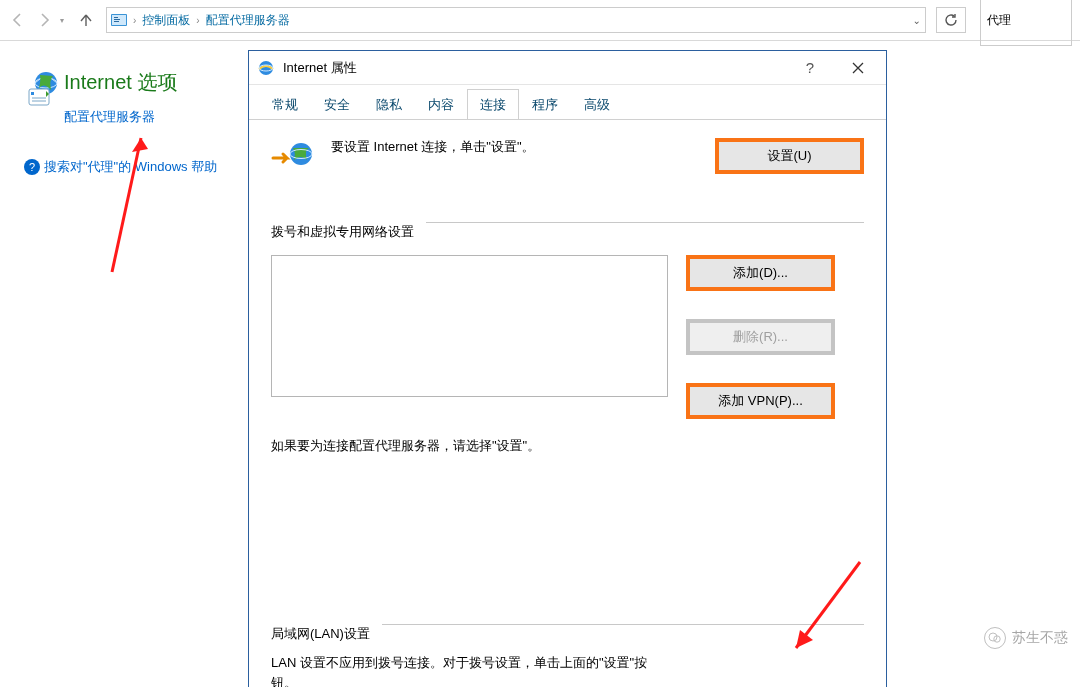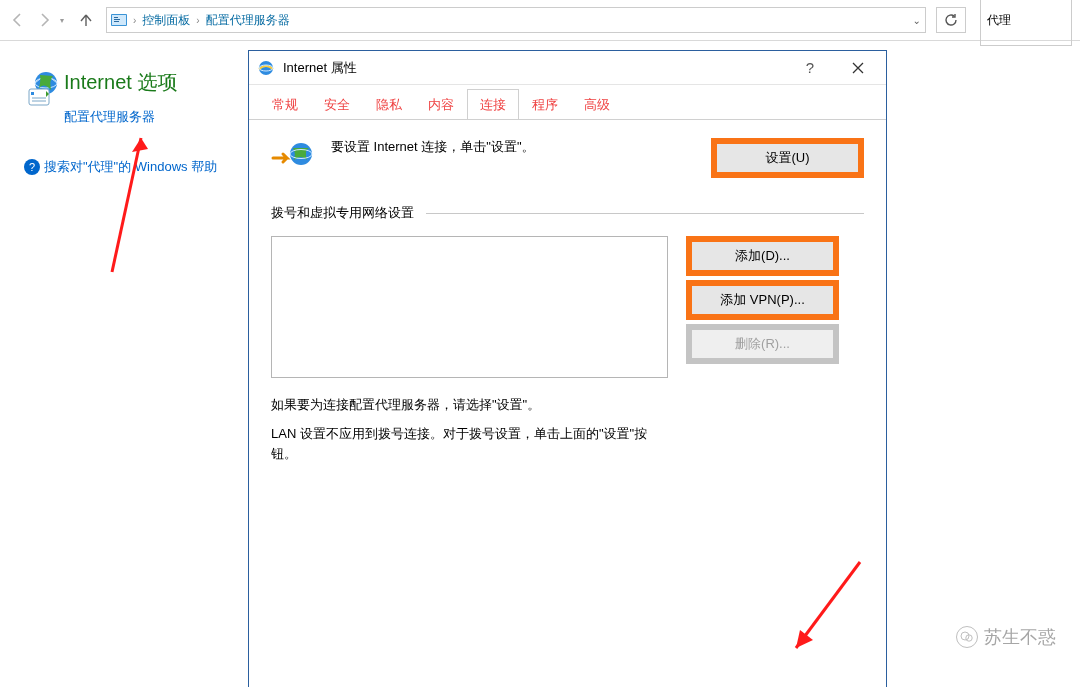--- a/index.html
+++ b/index.html
@@ -36,47 +36,47 @@
   .dlg-title{height:33px;display:flex;align-items:center;padding:0 8px;gap:8px;
     border-bottom:1px solid #e5e5e5;}
   .dlg-ie-icon{width:18px;height:18px;}
   .dlg-title-text{flex:1;font-size:13px;}
   .win-ctrl{width:40px;height:28px;display:flex;align-items:center;justify-content:center;
     color:#555;font-size:15px;}
   
   .tabs{height:30px;display:flex;align-items:flex-end;padding-left:10px;
     border-bottom:1px solid #d0d0d0;margin-top:4px;background:#fff;}
   .tab{padding:6px 12px 5px 12px;border:1px solid transparent;border-bottom:none;
-    font-size:13px;color:#ef4444;background:#fff;}
+    font-size:13px;color:#0c4a6e;background:#fff;}
   .tab.active{border-color:#d0d0d0;position:relative;top:0;background:#fff;}
   
   .dlg-body{padding:18px 22px 0 22px;}
   .conn-row{display:flex;align-items:flex-start;}
   .conn-icon{width:50px;padding-top:2px;}
   .conn-text{flex:1;font-size:13px;padding-left:10px;}
-  .btn{width:141px;height:28px;border:6px solid #f97316;background:#e6e6e6;
+  .btn{width:141px;height:28px;border:4px solid #f97316;background:#e6e6e6;
     font-size:13px;display:flex;align-items:center;justify-content:center;color:#000;}
   .btn.disabled{color:#a0a0a0;border-color:#c4c4c4;background:#efefef;}
   .btn.focus{border:2px solid #0078d7;width:139px;height:26px;box-shadow:0 0 0 1px #9ecaff inset;}
   .section-hd{display:flex;align-items:center;margin-top:26px;}
-  .section-hd .lbl{font-size:13px;}
+  .section-hd .lbl{font-size:13px;margin-top:20px;}
   .section-hd .rule{flex:1;border-top:1px solid #c8c8c8;margin-left:12px;}
   .dial-row{display:flex;gap:18px;margin-top:14px;}
   .dial-list{width:395px;height:140px;border:1px solid #b5b5b5;background:#fff;}
-  .dial-btns{display:flex;flex-direction:column;gap:4px;}
+  .dial-btns{display:flex;flex-direction:column;gap:28px;}
   .config-note{font-size:13px;margin-top:18px;display:flex;align-items:center;}
   .config-note .txt{flex:1;}
   .lan-row{display:flex;gap:18px;margin-top:10px;}
   .lan-desc{width:395px;font-size:13px;line-height:1.5;}
   
   .arrow{position:absolute;pointer-events:none;}
   .arrow svg{overflow:visible;}
   
-  .watermark{position:absolute;right:24px;bottom:38px;display:flex;align-items:center;gap:6px;
-    color:#a6a6a6;font-size:18px;}
+  .watermark{position:absolute;right:12px;bottom:38px;display:flex;align-items:center;gap:6px;
+    color:#a6a6a6;font-size:14px;}
   .wm-ico{width:20px;height:20px;border-radius:50%;border:1px solid #bfbfbf;
     display:flex;align-items:center;justify-content:center;font-size:10px;color:#bfbfbf;}
   
   .cp-ico{width:16px;height:16px;display:inline-block;}
 </style>
 </head>
 <body>
 
 <div class="topbar">
   <div class="nav-arrow">
@@ -197,29 +197,33 @@
 
     <div class="section-hd">
       <span class="lbl">拨号和虚拟专用网络设置</span>
       <span class="rule"></span>
     </div>
 
     <div class="dial-row">
       <div class="dial-list"></div>
       <div class="dial-btns">
         <div class="btn">添加(D)...</div>
+        <div class="btn disabled">删除(R)...</div>
         <div class="btn">添加 VPN(P)...</div>
-        <div class="btn disabled">删除(R)...</div>
       </div>
     </div>
 
     <div class="config-note">
       <span class="txt">如果要为连接配置代理服务器，请选择"设置"。</span>
     </div>
 
+    <div class="section-hd" style="margin-top:150px">
+      <span class="lbl">局域网(LAN)设置</span>
+      <span class="rule"></span>
+    </div>
 
     <div class="lan-row">
       <div class="lan-desc">LAN 设置不应用到拨号连接。对于拨号设置，单击上面的"设置"按钮。</div>
     </div>
   </div>
 </div>
 
 <div class="arrow" style="left:66px;top:126px">
   <svg width="90" height="160">
     <line x1="46" y1="146" x2="75" y2="12" stroke="#ff1a1a" stroke-width="3"></line>

